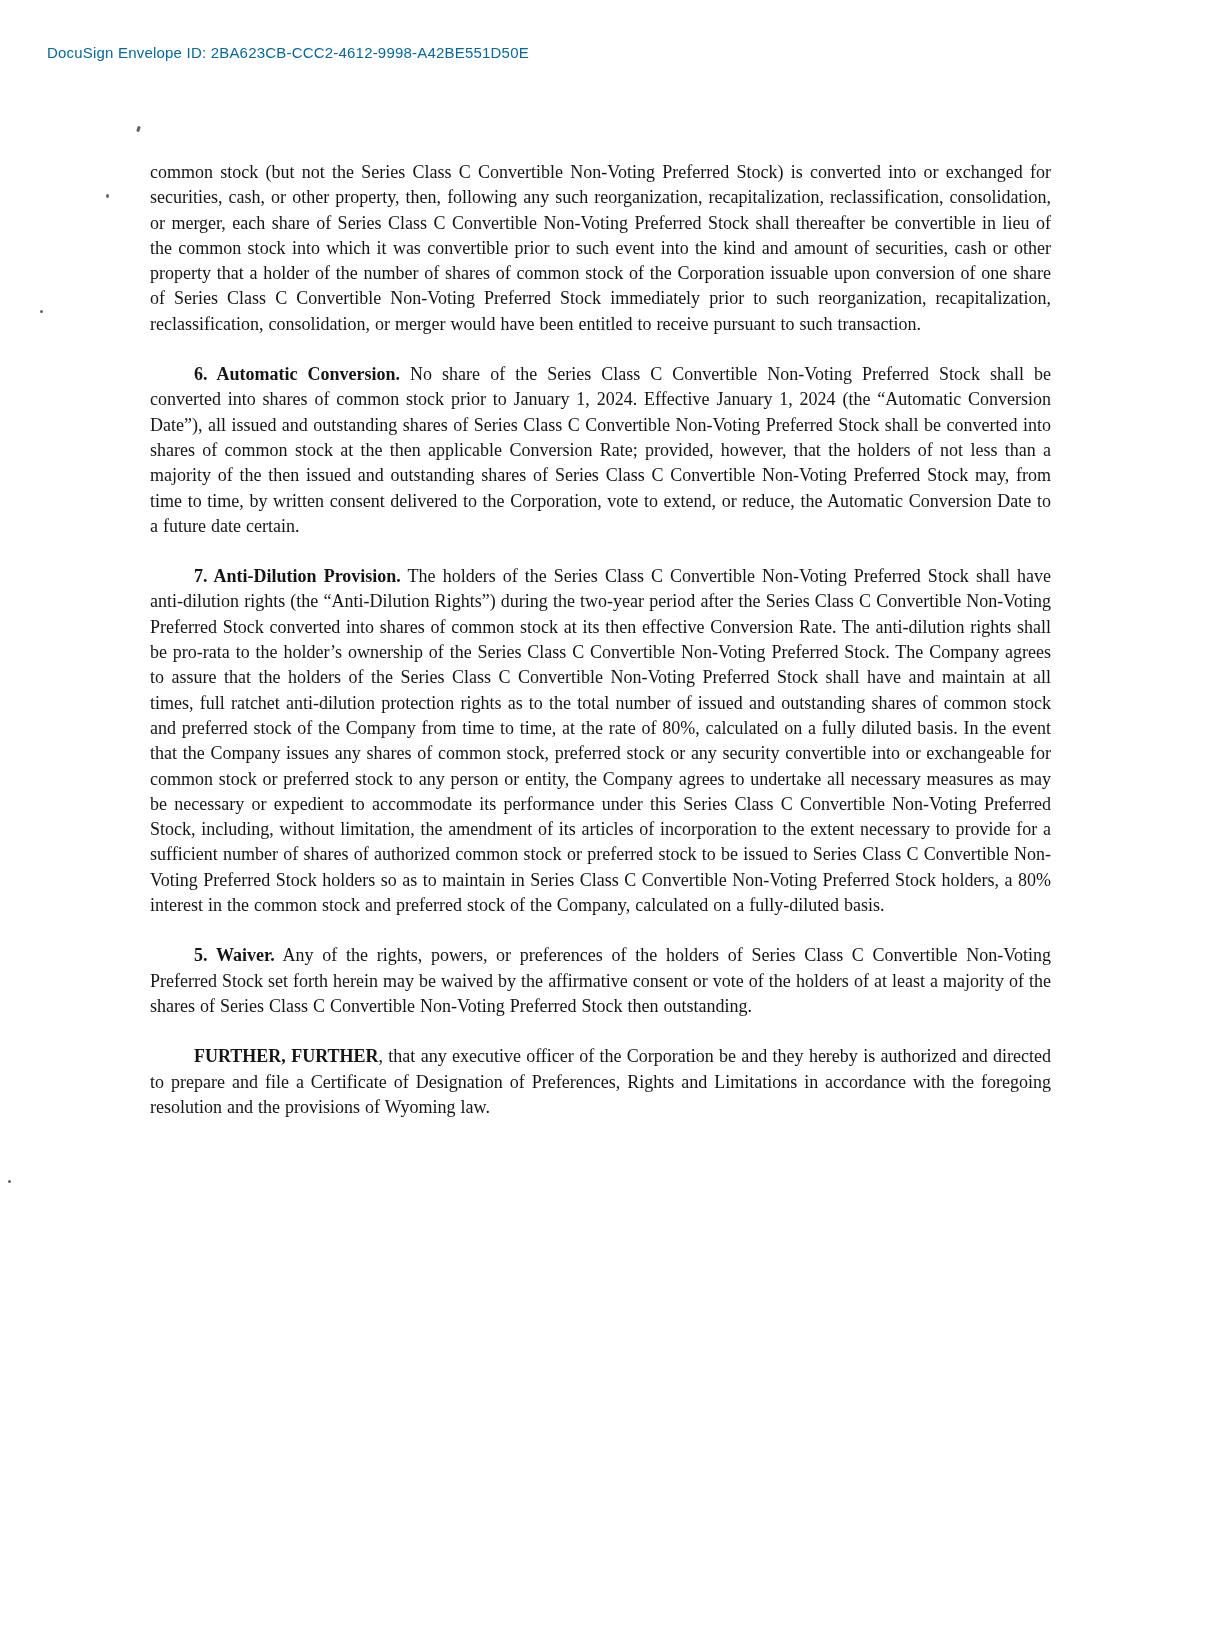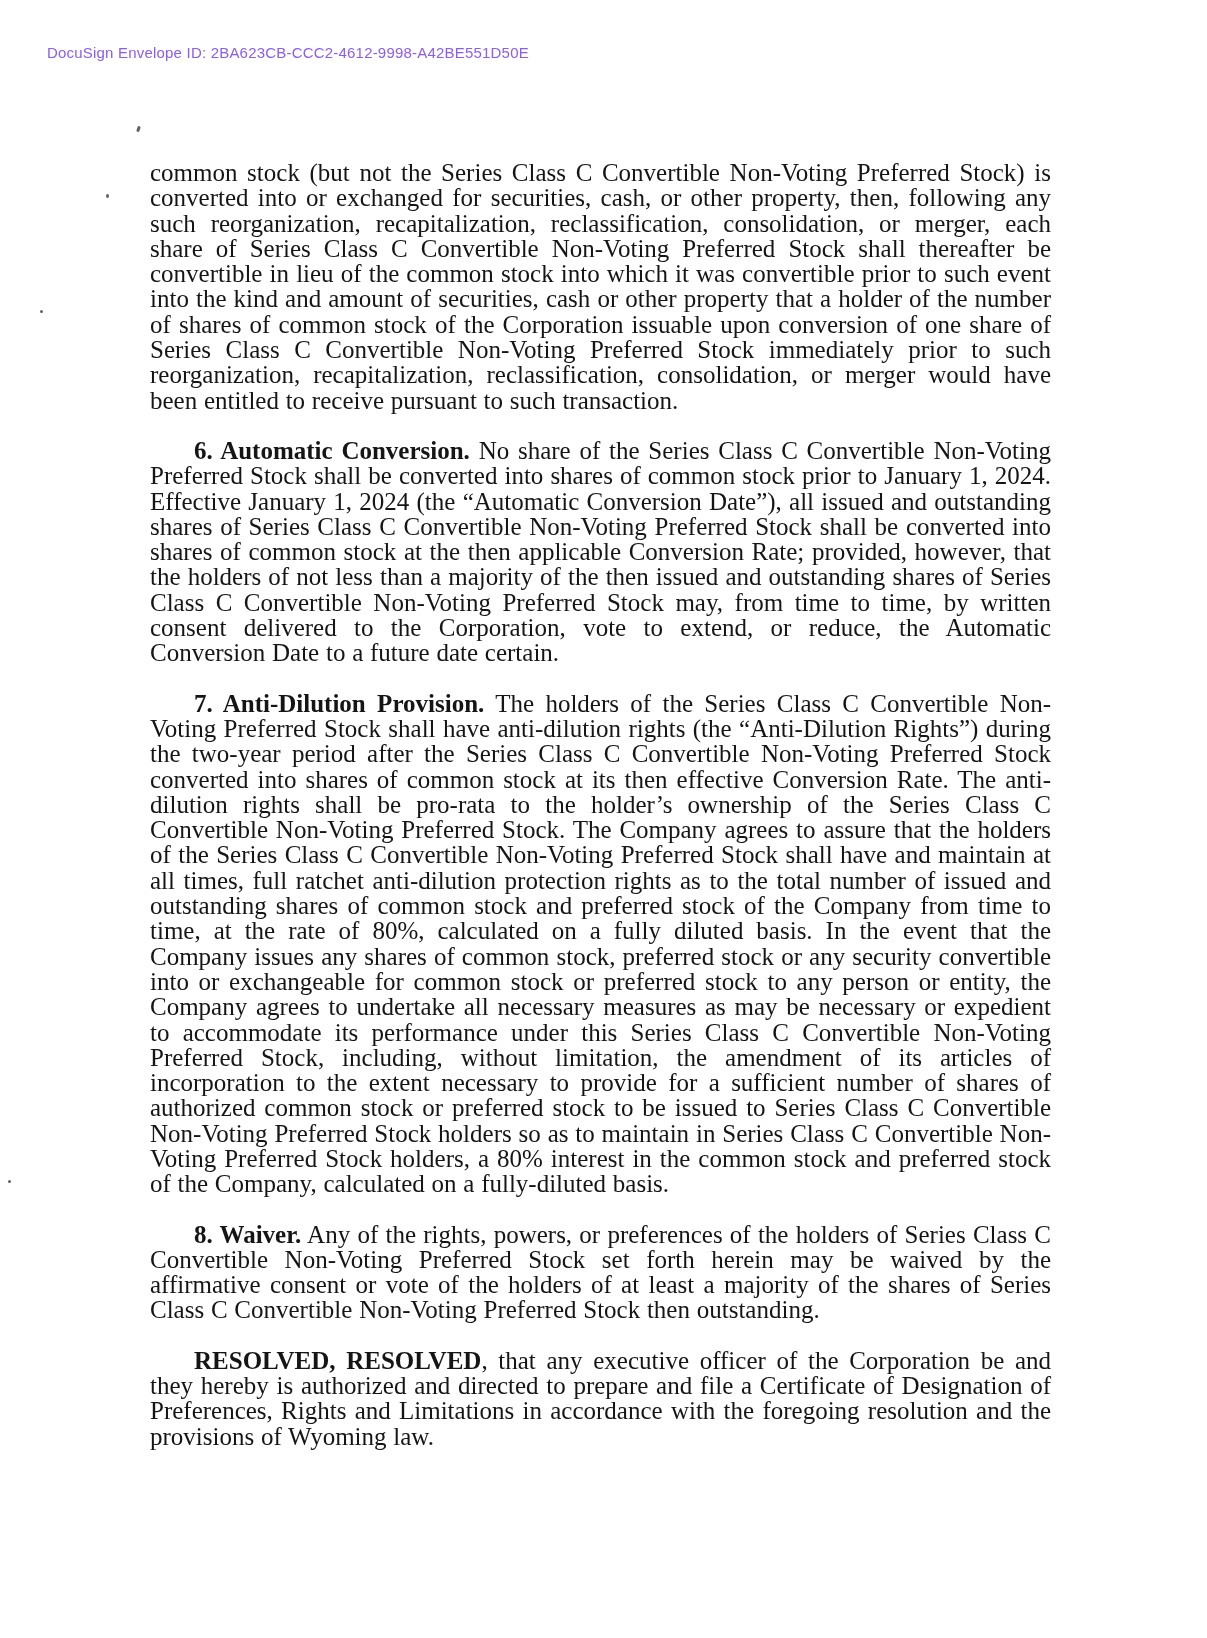--- a/index.html
+++ b/index.html
@@ -14,30 +14,30 @@
     overflow: hidden;
     font-family: "Liberation Serif", serif;
     color: #151515;
   }
   .docusign-header {
     position: absolute;
     left: 47px;
     top: 44px;
     font-family: "Liberation Sans", sans-serif;
     font-size: 15px;
-    color: #8b5cf6;
+    color: #0369a1;
     letter-spacing: 0.2px;
     white-space: nowrap;
   }
   .page-body {
     position: absolute;
     left: 150px;
     top: 160px;
     width: 901px;
-    font-size: 25px;
+    font-size: 18px;
     line-height: 25.3px;
     text-align: justify;
     text-justify: inter-word;
   }
   .page-body p {
     margin: 0 0 25px 0;
     word-spacing: 0.5px;
   }
   .run-bold { font-weight: bold; margin-left: 44px; }
   .run-italic { }
@@ -56,20 +56,20 @@
 </style>
 </head>
 <body>
 
 <div class="docusign-header">DocuSign Envelope ID: 2BA623CB-CCC2-4612-9998-A42BE551D50E</div>
 
 <div class="page-body">
     <p><span class="run-normal">common stock (but not the Series Class C Convertible Non-Voting Preferred Stock) is converted into or exchanged for securities, cash, or other property, then, following any such reorganization, recapitalization, reclassification, consolidation, or merger, each share of Series Class C Convertible Non-Voting Preferred Stock shall thereafter be convertible in lieu of the common stock into which it was convertible prior to such event into the kind and amount of securities, cash or other property that a holder of the number of shares of common stock of the Corporation issuable upon conversion of one share of Series Class C Convertible Non-Voting Preferred Stock immediately prior to such reorganization, recapitalization, reclassification, consolidation, or merger would have been entitled to receive pursuant to such transaction.</span></p>
     <p><span class="run-bold">6. Automatic Conversion.</span><span class="run-normal"> No share of the Series Class C Convertible Non-Voting Preferred Stock shall be converted into shares of common stock prior to January 1, 2024.  Effective January 1, 2024 (the “Automatic Conversion Date”), all issued and outstanding shares of Series Class C Convertible Non-Voting Preferred Stock shall be converted into shares of common stock at the then applicable Conversion Rate; </span><span class="run-italic">provided, however</span><span class="run-normal">, that the holders of not less than a majority of the then issued and outstanding shares of Series Class C Convertible Non-Voting Preferred Stock may, from time to time, by written consent delivered to the Corporation, vote to extend, or reduce, the Automatic Conversion Date to a future date certain.</span></p>
     <p><span class="run-bold">7. Anti-Dilution Provision.</span><span class="run-normal"> The holders of the Series Class C Convertible Non-Voting Preferred Stock shall have anti-dilution rights (the “Anti-Dilution Rights”) during the two-year period after the Series Class C Convertible Non-Voting Preferred Stock converted into shares of common stock at its then effective Conversion Rate. The anti-dilution rights shall be pro-rata to the holder’s ownership of the Series Class C Convertible Non-Voting Preferred Stock. The Company agrees to assure that the holders of the Series Class C Convertible Non-Voting Preferred Stock shall have and maintain at all times, full ratchet anti-dilution protection rights as to the total number of issued and outstanding shares of common stock and preferred stock of the Company from time to time, at the rate of 80%, calculated on a fully diluted basis. In the event that the Company issues any shares of common stock, preferred stock or any security convertible into or exchangeable for common stock or preferred stock to any person or entity, the Company agrees to undertake all necessary measures as may be necessary or expedient to accommodate its performance under this Series Class C Convertible Non-Voting Preferred Stock, including, without limitation, the amendment of its articles of incorporation to the extent necessary to provide for a sufficient number of shares of authorized common stock or preferred stock to be issued to Series Class C Convertible Non-Voting Preferred Stock holders so as to maintain in Series Class C Convertible Non-Voting Preferred Stock holders, a 80% interest in the common stock and preferred stock of the Company, calculated on a fully-diluted basis.</span></p>
-    <p><span class="run-bold">8. Waiver.</span><span class="run-normal"> Any of the rights, powers, or preferences of the holders of Series Class C Convertible Non-Voting Preferred Stock set forth herein may be waived by the affirmative consent or vote of the holders of at least a majority of the shares of Series Class C Convertible Non-Voting Preferred Stock then outstanding.</span></p>
-    <p><span class="run-bold">RESOLVED, RESOLVED</span><span class="run-normal">, that any executive officer of the Corporation be and they hereby is authorized and directed to prepare and file a Certificate of Designation of Preferences, Rights and Limitations in accordance with the foregoing resolution and the provisions of Wyoming law.</span></p>
+    <p><span class="run-bold">5. Waiver.</span><span class="run-normal"> Any of the rights, powers, or preferences of the holders of Series Class C Convertible Non-Voting Preferred Stock set forth herein may be waived by the affirmative consent or vote of the holders of at least a majority of the shares of Series Class C Convertible Non-Voting Preferred Stock then outstanding.</span></p>
+    <p><span class="run-bold">FURTHER, FURTHER</span><span class="run-normal">, that any executive officer of the Corporation be and they hereby is authorized and directed to prepare and file a Certificate of Designation of Preferences, Rights and Limitations in accordance with the foregoing resolution and the provisions of Wyoming law.</span></p>
   </div>
 
 <span class="artifact a1"></span>
 <span class="artifact a2"></span>
 <span class="artifact a3"></span>
 <span class="artifact a4"></span>
 
 </body></html>

